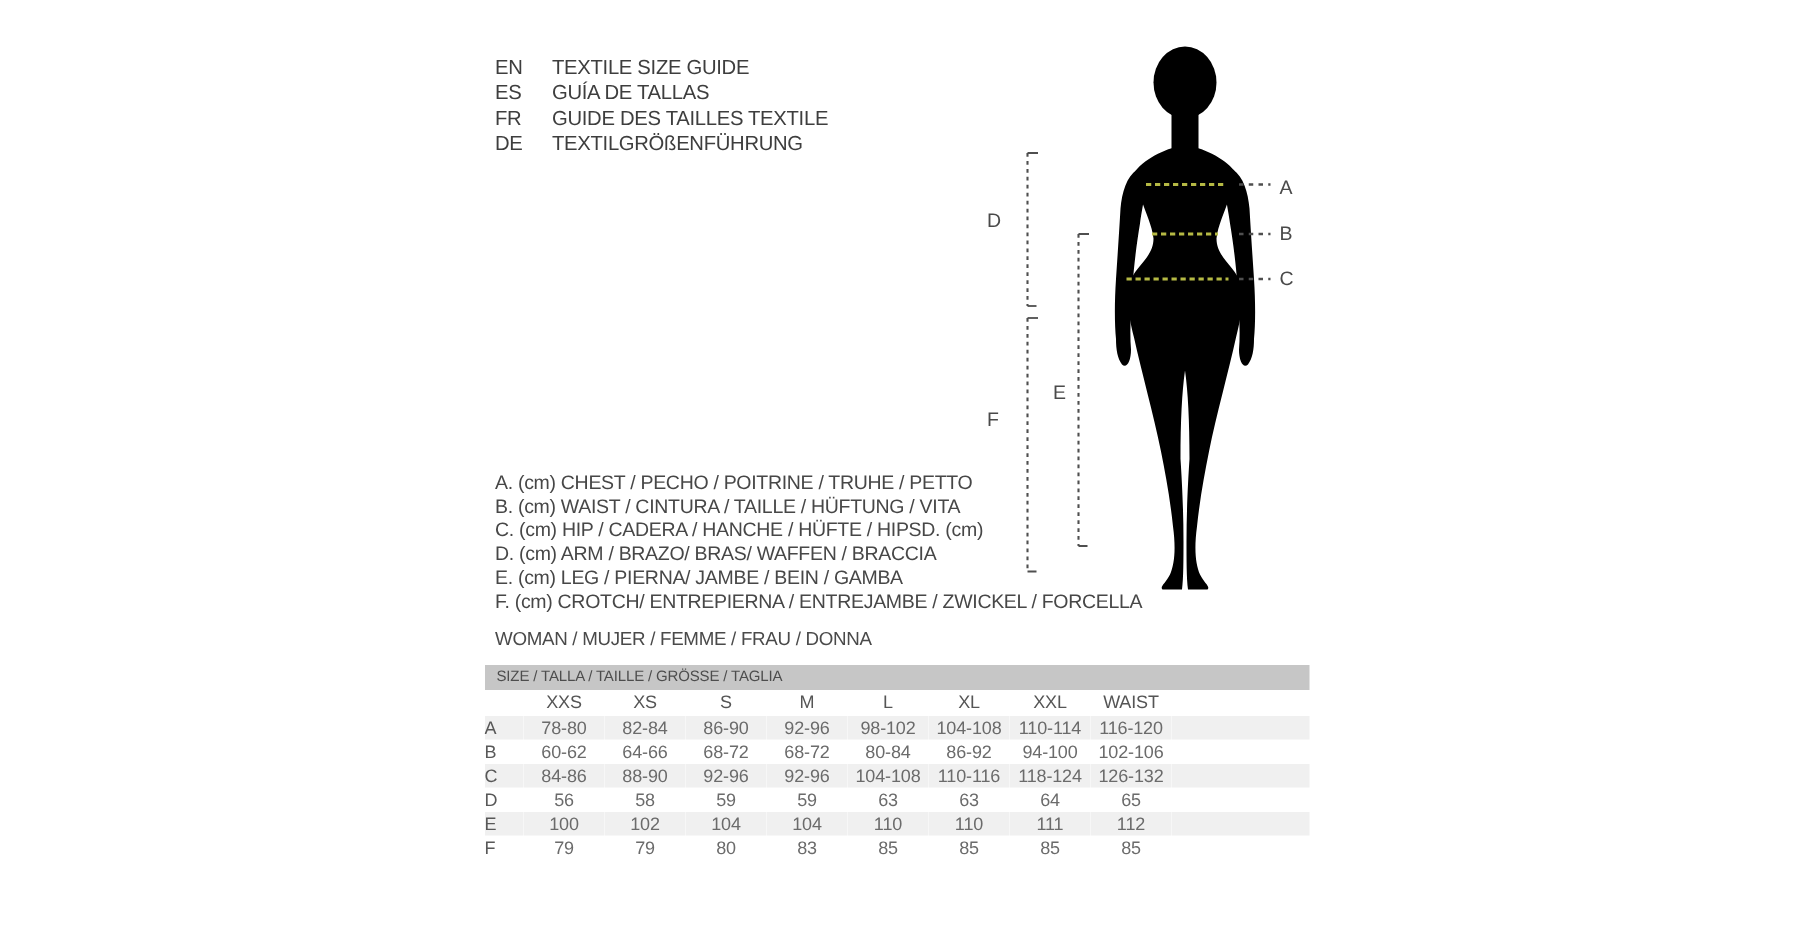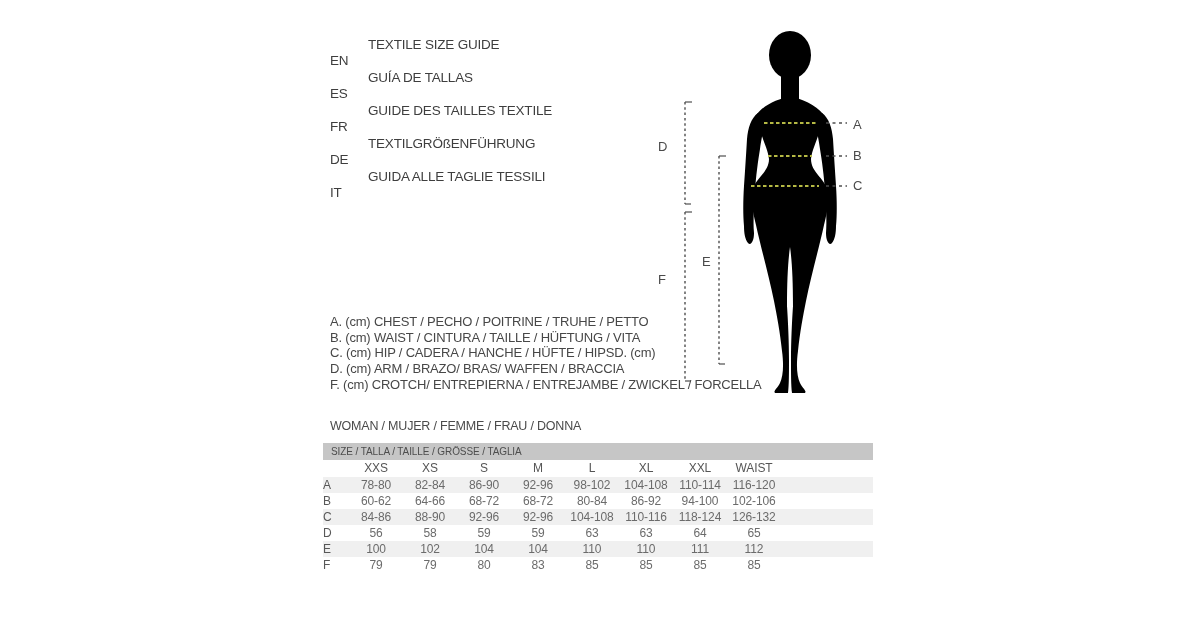--- a/index.html
+++ b/index.html
@@ -5,21 +5,21 @@
   html,body { margin:0; padding:0; background:#fff; }
   .stage {
     position:relative; width:1200px; height:630px; background:#ffffff;
     font-family:"Liberation Sans", sans-serif; overflow:hidden;
     color:#444;
   }
 
   
   .lang-block { position:absolute; left:330px; top:36px; }
   .lang-row { display:flex; line-height:17px; font-size:13.5px; color:#3e3e3e; letter-spacing:-0.2px; white-space:nowrap; }
-  .lang-code { width:38px; flex:0 0 38px;margin-top:16px; }
+  .lang-code { width:38px; flex:0 0 38px; }
 
   
   .diagram { position:absolute; left:650px; top:20px; width:240px; height:385px; }
   .diagram svg { position:absolute; left:0; top:0; display:block; }
   .marker { position:absolute; font-size:13px; line-height:16px; color:#4a4a4a; }
   .m-a { left:203px; top:97px; }
   .m-b { left:203px; top:128px; }
   .m-c { left:203px; top:158px; }
   .m-d { left:8px;  top:119px; }
   .m-e { left:52px; top:234px; }
@@ -61,24 +61,20 @@
       <span class="lang-code">ES</span>
       <span class="lang-label">GUÍA DE TALLAS</span>
     </div>
     <div class="lang-row">
       <span class="lang-code">FR</span>
       <span class="lang-label">GUIDE DES TAILLES TEXTILE</span>
     </div>
     <div class="lang-row">
       <span class="lang-code">DE</span>
       <span class="lang-label">TEXTILGRÖßENFÜHRUNG</span>
-    </div>
-    <div class="lang-row">
-      <span class="lang-code">IT</span>
-      <span class="lang-label">GUIDA ALLE TAGLIE TESSILI</span>
     </div>
   </section>
 
   <div class="diagram">
     <svg width="240" height="385" viewBox="0 0 240 385" aria-hidden="true">
 
       <g fill="#000000">
         <ellipse cx="140" cy="35" rx="21" ry="24"></ellipse>
         <rect x="131" y="48" width="18" height="32"></rect>
         <path d="M140,77
@@ -162,20 +158,21 @@
     <span class="marker m-d">D</span>
     <span class="marker m-e">E</span>
     <span class="marker m-f">F</span>
   </div>
 
   <section class="legend-block">
     <div class="legend-line">A. (cm) CHEST / PECHO / POITRINE / TRUHE / PETTO</div>
     <div class="legend-line">B. (cm) WAIST / CINTURA / TAILLE / HÜFTUNG / VITA</div>
     <div class="legend-line">C. (cm) HIP / CADERA / HANCHE / HÜFTE / HIPSD. (cm)</div>
     <div class="legend-line">D. (cm) ARM / BRAZO/ BRAS/ WAFFEN / BRACCIA</div>
+    <div class="legend-line">E. (cm) LEG / PIERNA/ JAMBE / BEIN / GAMBA</div>
     <div class="legend-line">F. (cm) CROTCH/ ENTREPIERNA / ENTREJAMBE / ZWICKEL / FORCELLA</div>
   </section>
 
   <div class="woman-title">WOMAN / MUJER / FEMME / FRAU / DONNA</div>
 
   <table class="size-table">
     <colgroup>
       <col style="width:26px">
       <col style="width:54px">
         <col style="width:54px">

